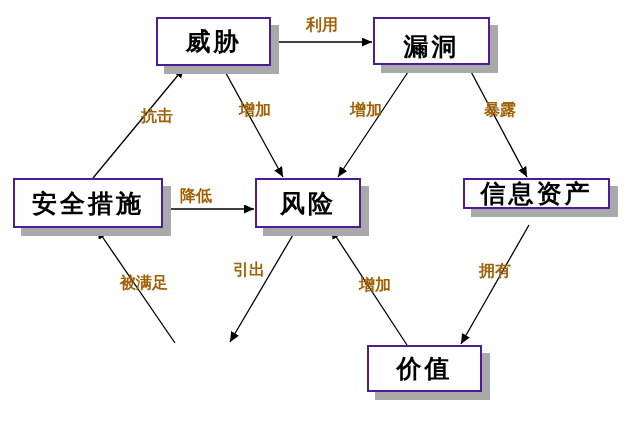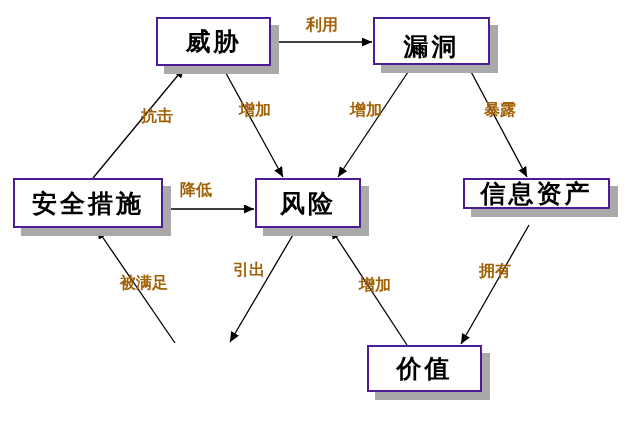--- a/index.html
+++ b/index.html
@@ -48,21 +48,21 @@
   .n-risk     { left: 255px; top: 178px; width: 106px; height: 50px; }
   .n-assets   { left: 463px; top: 178px; width: 147px; height: 31px; }
   .n-secreq   { left: 123px; top: 343px; width: 149px; height: 47px; }
   .n-value    { left: 367px; top: 345px; width: 115px; height: 47px; }
   
   .l-exploit     { left: 322px; top: 25px;  }
   .l-resist      { left: 157px; top: 110px; margin-top: 6px; }
   .l-increase1   { left: 255px; top: 110px; }
   .l-increase2   { left: 366px; top: 110px; }
   .l-expose      { left: 500px; top: 110px; }
-  .l-reduce      { left: 196px; top: 190px; }
+  .l-reduce      { left: 196px; top: 196px; }
   .l-leadto      { left: 249px; top: 270px; }
   .l-satisfied   { left: 144px; top: 283px; text-align: right; }
   .l-increase3   { left: 375px; top: 285px; }
   .l-own         { left: 495px; top: 271px; }
 </style>
 </head>
 <body>
 
 <div class="canvas">
 

